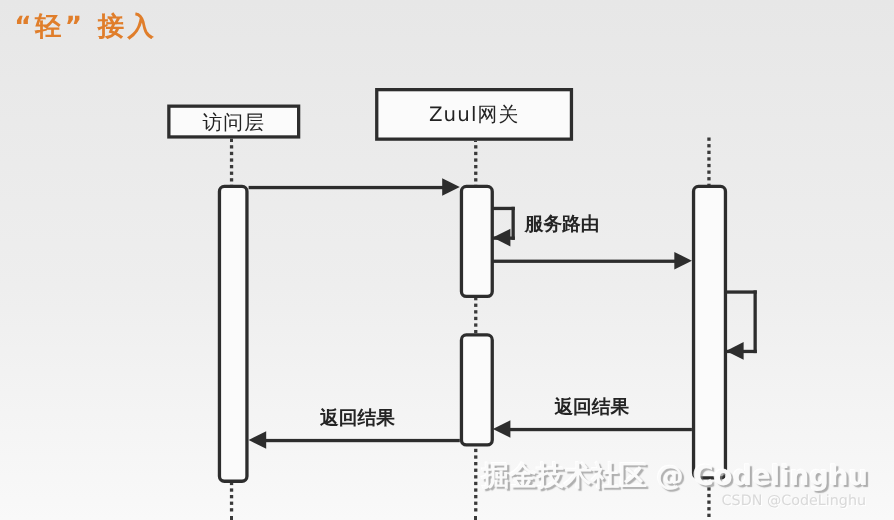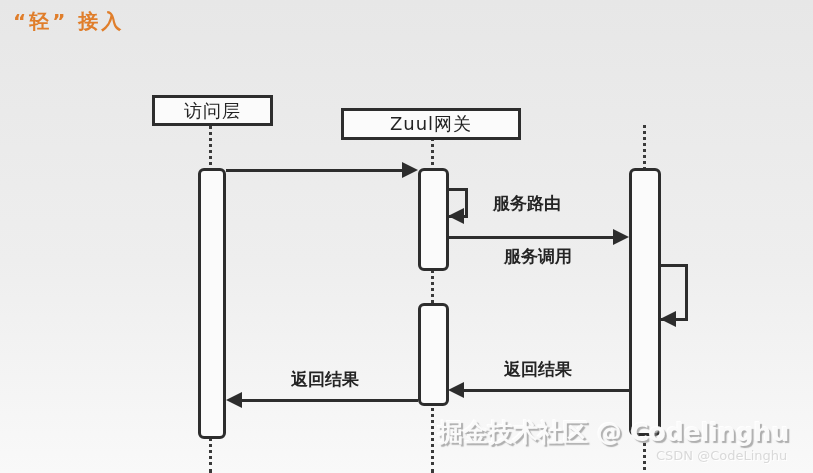--- a/index.html
+++ b/index.html
@@ -3,21 +3,21 @@
 <meta charset="utf-8">
 <style>
   html,body { margin:0; padding:0; }
   .canvas {
     position:relative; width:813px; height:473px; overflow:hidden;
     background: linear-gradient(180deg, #e7e7e7 0%, #eeeeee 55%, #f9f9f9 100%);
     font-family:"DejaVu Sans","Liberation Sans",sans-serif;
   }
   .title {
     position:absolute; left:13px; top:8px;
-    font-size:20px; font-weight:bold; letter-spacing:3px;
+    font-size:24px; font-weight:bold; letter-spacing:3px;
     color:#E07E2B;
   }
   .actor-box {
     position:absolute; box-sizing:border-box;
     background:#fbfbfb; border:3px solid #2d2d2d;
     display:flex; align-items:center; justify-content:center;
     font-weight:normal; font-size:18px; color:#232323; letter-spacing:1px;
   }
   .lifeline {
     position:absolute; width:0; border-left:3px dotted #3a3a3a;
@@ -64,39 +64,38 @@
 
   <div class="title">“轻” 接入</div>
 
   <div class="lifeline" style="left:209px; top:125px; height:348px;"></div>
   <div class="lifeline" style="left:431px; top:125px; height:348px;"></div>
   <div class="lifeline" style="left:643px; top:125px; height:345px;"></div>
 
   <div class="actor-box" style="left:152px; top:95px; width:121px; height:31px;">
     <span>访问层</span>
   </div>
-  <div class="actor-box" style="left:341px; top:108px; width:180px; height:32px;text-align:right;">
+  <div class="actor-box" style="left:341px; top:80px; width:180px; height:48px;text-align:right;">
     <span>Zuul网关</span>
   </div>
 
   <div class="activation" style="left:198px; top:168px; width:28px; height:271px;"></div>
   <div class="activation" style="left:418px; top:168px; width:31px; height:103px;"></div>
   <div class="activation" style="left:418px; top:303px; width:31px; height:103px;"></div>
   <div class="activation" style="left:629px; top:168px; width:32px; height:268px;"></div>
 
   <div class="msg-line" style="left:226px; top:169px; width:177px;"></div>
   <div class="arrow-right" style="left:402px; top:162px;"></div>
 
   <div class="self-loop" style="left:448px; top:188px; width:20px; height:30px;"></div>
   <div class="arrow-left" style="left:448px; top:208px;"></div>
-  <div class="msg-label" style="left:477px; top:192px;margin-left:16px;">服务路由</div>
+  <div class="msg-label" style="left:477px; top:192px;">服务路由</div>
 
   <div class="msg-line" style="left:448px; top:236px; width:166px;"></div>
   <div class="arrow-right" style="left:613px; top:229px;"></div>
-  <div class="msg-label" style="left:468px; top:245px; width:140px;">服务调用</div>
 
   <div class="self-loop" style="left:660px; top:264px; width:28px; height:57px;"></div>
   <div class="arrow-left" style="left:660px; top:311px;"></div>
 
   <div class="msg-label" style="left:468px; top:358px; width:140px;">返回结果</div>
   <div class="msg-line" style="left:462px; top:389px; width:167px;"></div>
   <div class="arrow-left" style="left:448px; top:382px;"></div>
 
   <div class="msg-label" style="left:255px; top:368px; width:140px;">返回结果</div>
   <div class="msg-line" style="left:240px; top:399px; width:178px;"></div>

